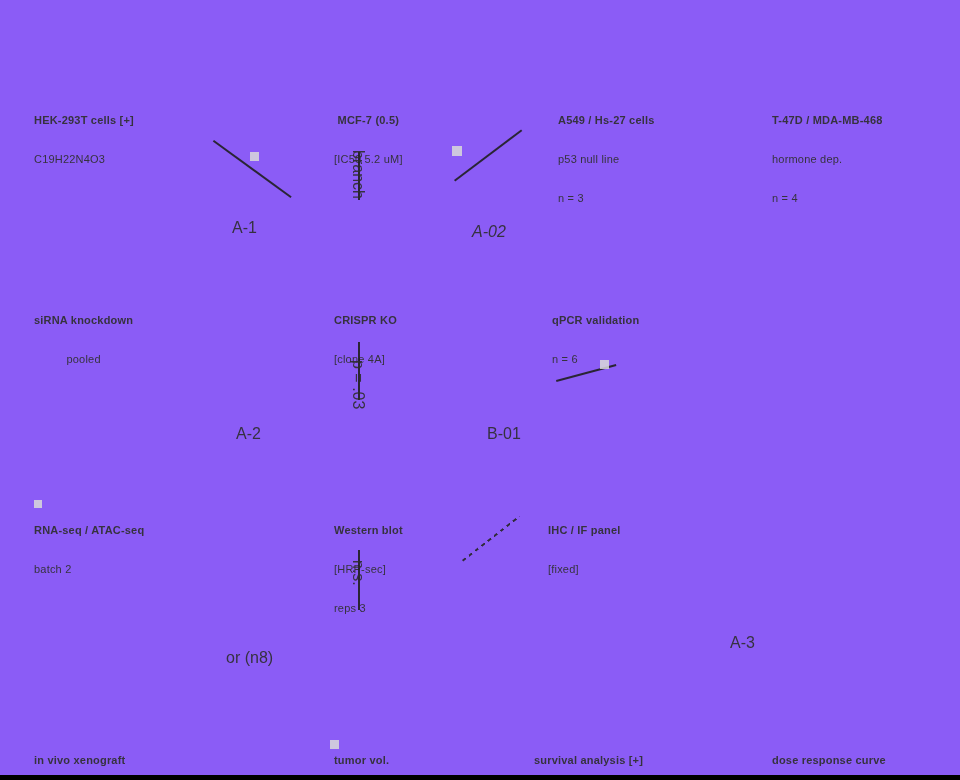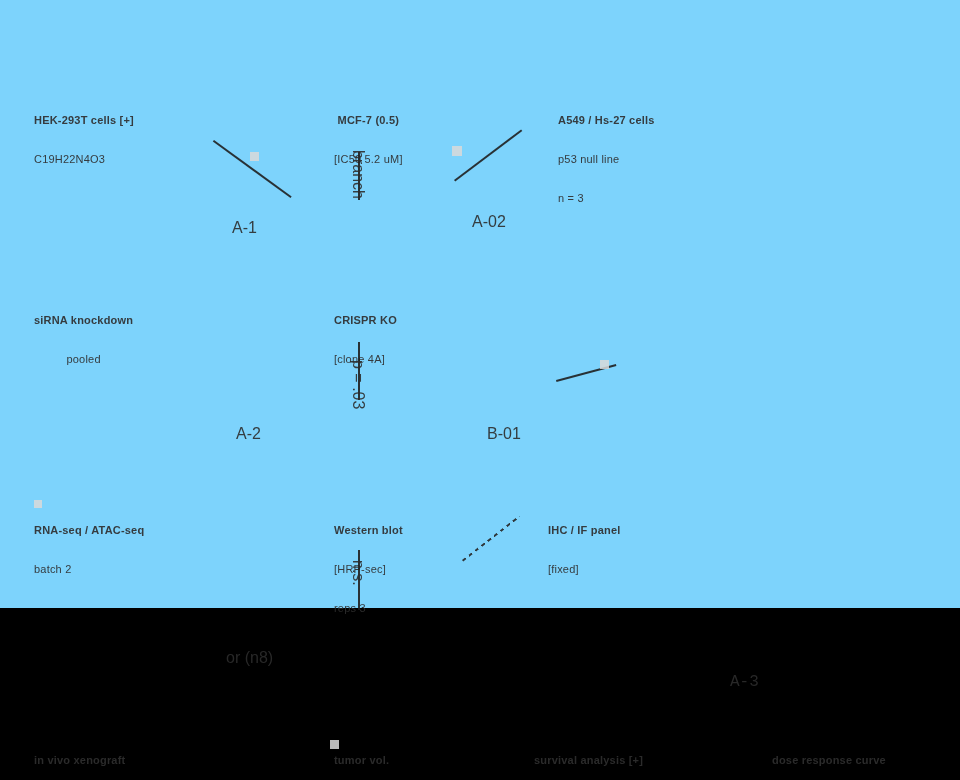--- a/index.html
+++ b/index.html
@@ -10,22 +10,22 @@
   body {
     width: 960px;
     height: 780px;
     overflow: hidden;
     font-family: "Liberation Sans", sans-serif;
     color: #2b2b2b;
   }
   #canvas {
     position: relative;
     width: 960px;
-    height: 608px;
-    background: #7dd3fc;
+    height: 775px;
+    background: #8b5cf6;
   }
   .node {
     position: absolute;
     color: #2f2f2f;
     font-size: 11px;
     line-height: 13px;
     white-space: pre;
     letter-spacing: 0.2px;
     opacity: 0.92;
   }
@@ -72,27 +72,36 @@
   </div>
   <div class="node" style="left:334px; top:88px;text-align:center;">
     <span class="title">MCF-7 (0.5)</span>
     <span class="sub">[IC50 5.2 uM]</span>
   </div>
   <div class="node" style="left:558px; top:88px;">
     <span class="title">A549 / Hs-27 cells</span>
     <span class="sub">p53 null line</span>
     <span class="sub">n = 3</span>
   </div>
+  <div class="node" style="left:772px; top:88px;">
+    <span class="title">T-47D / MDA-MB-468</span>
+    <span class="sub">hormone dep.</span>
+    <span class="sub">n = 4</span>
+  </div>
   <div class="node" style="left:34px;  top:288px;text-align:center;">
     <span class="title">siRNA knockdown</span>
     <span class="sub">pooled</span>
   </div>
   <div class="node" style="left:334px; top:288px;">
     <span class="title">CRISPR KO</span>
     <span class="sub">[clone 4A]</span>
+  </div>
+  <div class="node" style="left:552px; top:288px;">
+    <span class="title">qPCR validation</span>
+    <span class="sub">n = 6</span>
   </div>
   <div class="node" style="left:34px;  top:498px;">
     <span class="title">RNA-seq / ATAC-seq</span>
     <span class="sub">batch 2</span>
   </div>
   <div class="node" style="left:334px; top:498px;">
     <span class="title">Western blot</span>
     <span class="sub">[HRP-sec]</span>
     <span class="sub">reps 3</span>
   </div>
@@ -124,22 +133,22 @@
   <div class="edge" style="left:360px; top:342px; width:58px; transform: rotate(90deg);"></div>
   <div class="edge" style="left:360px; top:550px; width:60px; transform: rotate(90deg);"></div>
 
   <div class="marker" style="left:250px; top:152px; width:9px;  height:9px;"></div>
   <div class="marker" style="left:452px; top:146px; width:10px; height:10px;"></div>
   <div class="marker" style="left:600px; top:360px; width:9px;  height:9px;"></div>
   <div class="marker" style="left:330px; top:740px; width:9px;  height:9px;"></div>
   <div class="marker" style="left:34px;  top:500px; width:8px;  height:8px;"></div>
 
   <div class="edge-label" style="left:232px; top:222px;">A-1</div>
-  <div class="edge-label" style="left:472px; top:216px;">A-02</div>
+  <div class="edge-label" style="left:472px; top:226px;font-style:italic;">A-02</div>
   <div class="edge-label" style="left:236px; top:428px;">A-2</div>
   <div class="edge-label" style="left:476px; top:428px;margin-left:11px;">B-01</div>
   <div class="edge-label" style="left:226px; top:652px;">or (n8)</div>
-  <div class="edge-label" style="left:730px; top:676px;font-family:Liberation Mono, monospace;">A-3</div>
+  <div class="edge-label" style="left:730px; top:637px;">A-3</div>
   <div class="edge-label" style="left:352px; top:150px; writing-mode: vertical-rl;">branch</div>
   <div class="edge-label" style="left:352px; top:360px; writing-mode: vertical-rl;">p = .03</div>
   <div class="edge-label" style="left:352px; top:560px; writing-mode: vertical-rl;">n.s.</div>
 
 </div>
 
 </body></html>

